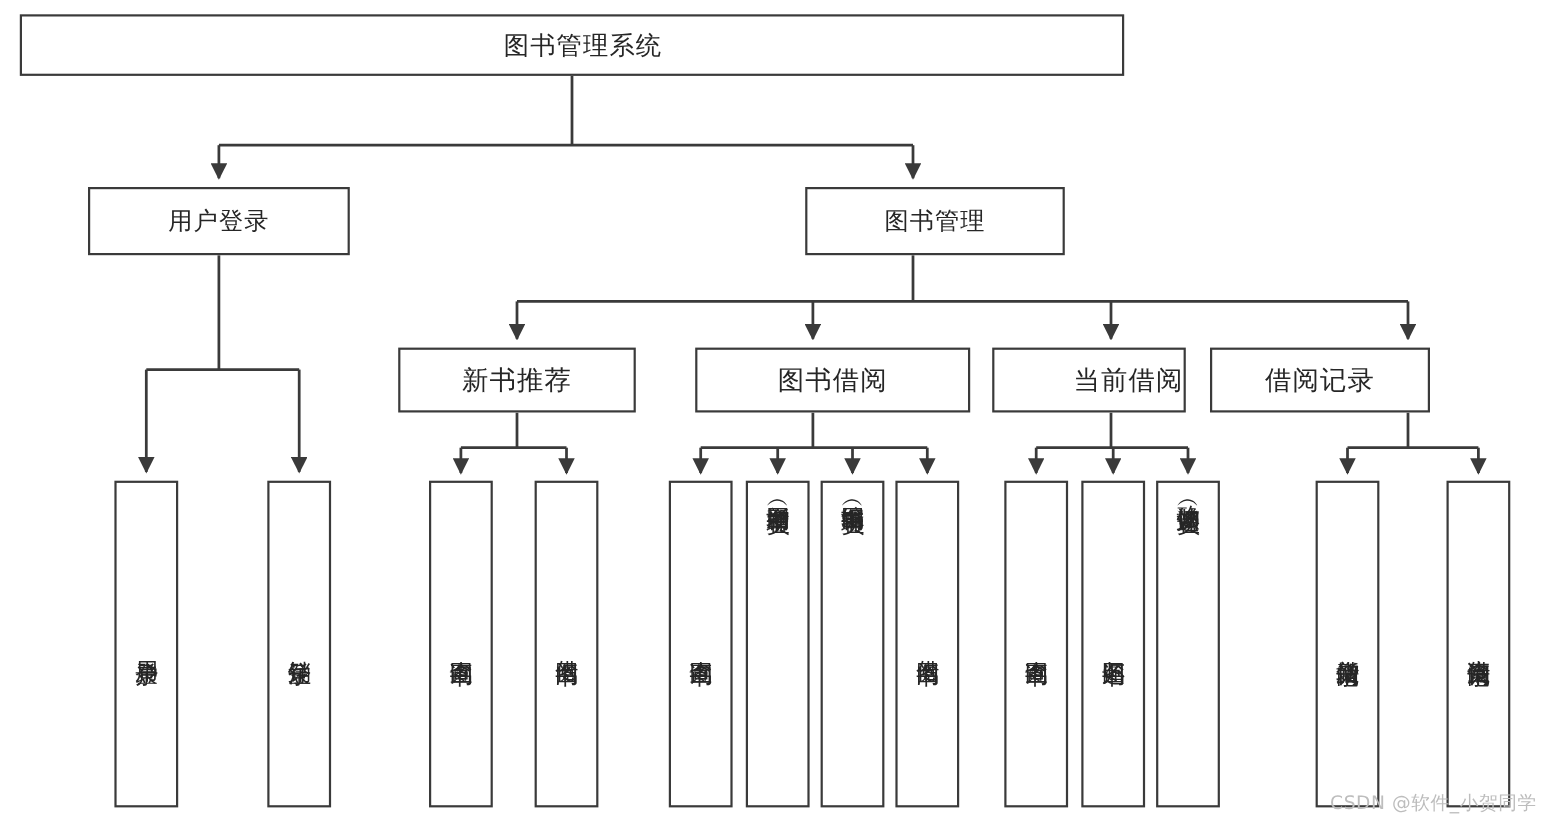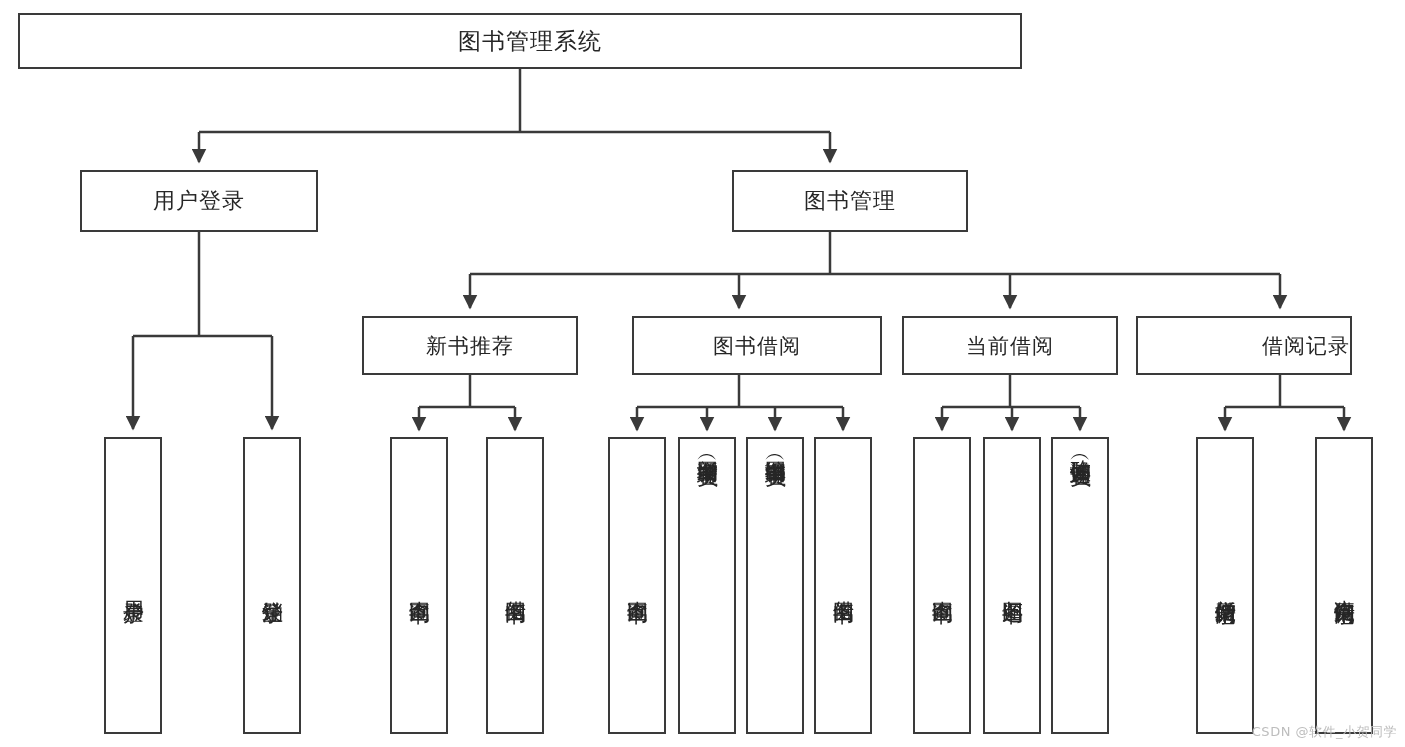--- a/index.html
+++ b/index.html
@@ -34,21 +34,21 @@
     justify-content: center;
     color: #262626;
   }
   .node.root {
     font-size: 23px;
   }
   .node.lvl2 {
     font-size: 22px;
   }
   .node.lvl3 {
-    font-size: 21px;
+    font-size: 24px;
   }
   .node.leaf {
     align-items: center;
     justify-content: center;
     padding: 4px 0;
   }
   .node.leaf.topalign {
     align-items: flex-start;
   }
   .vtext {
@@ -61,21 +61,21 @@
     color: #262626;
   }
   .htext {
     white-space: nowrap;
     letter-spacing: 1px;
   }
   #watermark {
     position: absolute;
     right: 8px;
     bottom: 6px;
-    font-size: 13px;
+    font-size: 17px;
     color: #bdbdbd;
     letter-spacing: 0.5px;
     white-space: nowrap;
     font-family: "DejaVu Sans", "Liberation Sans", sans-serif;
   }
 </style>
 </head>
 <body>
 
 <div id="canvas">
@@ -143,25 +143,25 @@
   </div>
 
   <div class="node lvl3" style="left:362px; top:316px; width:216px; height:59px;">
     <span class="htext">新书推荐</span>
   </div>
 
   <div class="node lvl3" style="left:632px; top:316px; width:250px; height:59px;">
     <span class="htext">图书借阅</span>
   </div>
 
-  <div class="node lvl3" style="left:902px; top:316px; width:216px; height:59px;">
+  <div class="node lvl3" style="left:902px; top:316px; width:176px; height:59px;justify-content:flex-end;">
     <span class="htext">当前借阅</span>
   </div>
 
-  <div class="node lvl3" style="left:1136px; top:316px; width:216px; height:59px;justify-content:flex-end;">
+  <div class="node lvl3" style="left:1100px; top:316px; width:200px; height:59px;">
     <span class="htext">借阅记录</span>
   </div>
 
   <div class="node leaf" style="left:104px; top:437px; width:58px; height:297px;">
     <span class="vtext">用户登录</span>
   </div>
 
   <div class="node leaf" style="left:243px; top:437px; width:58px; height:297px;">
     <span class="vtext">注销登录</span>
   </div>

